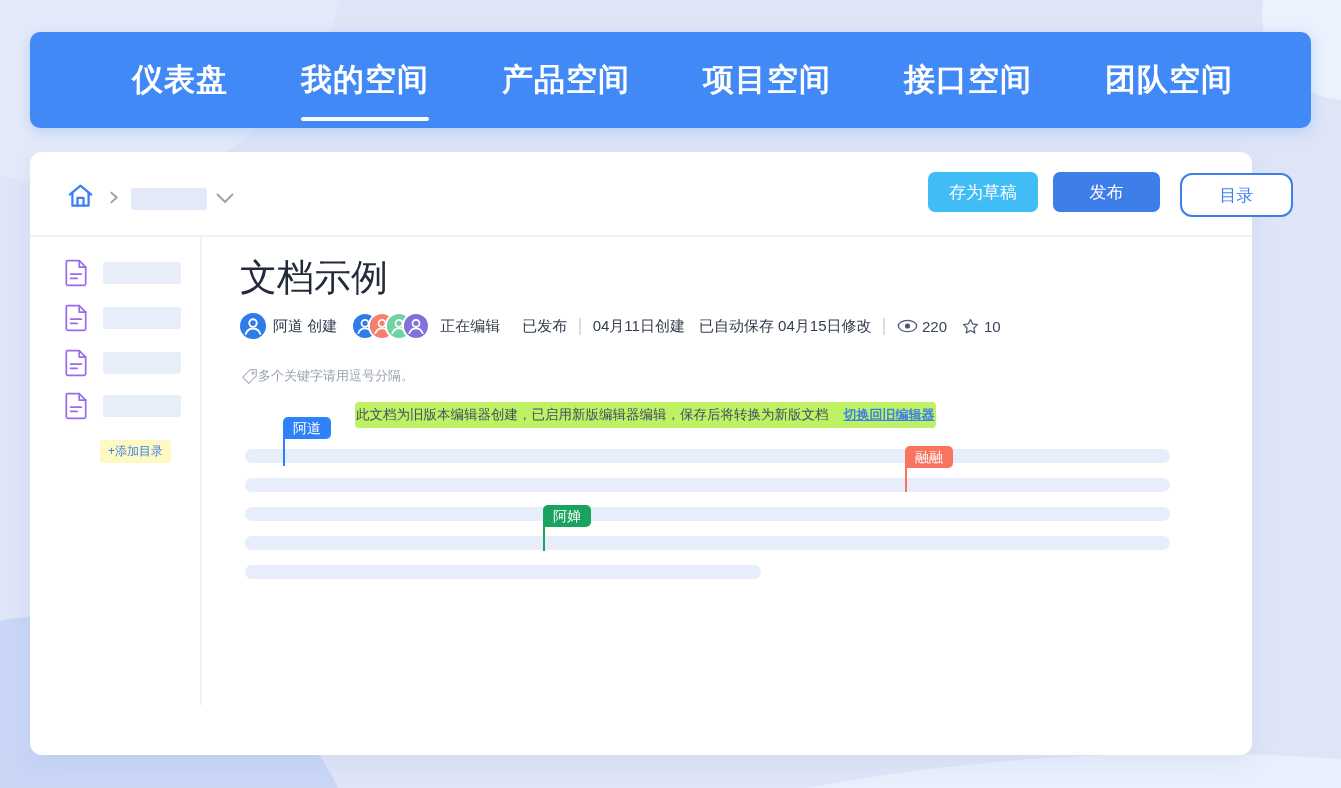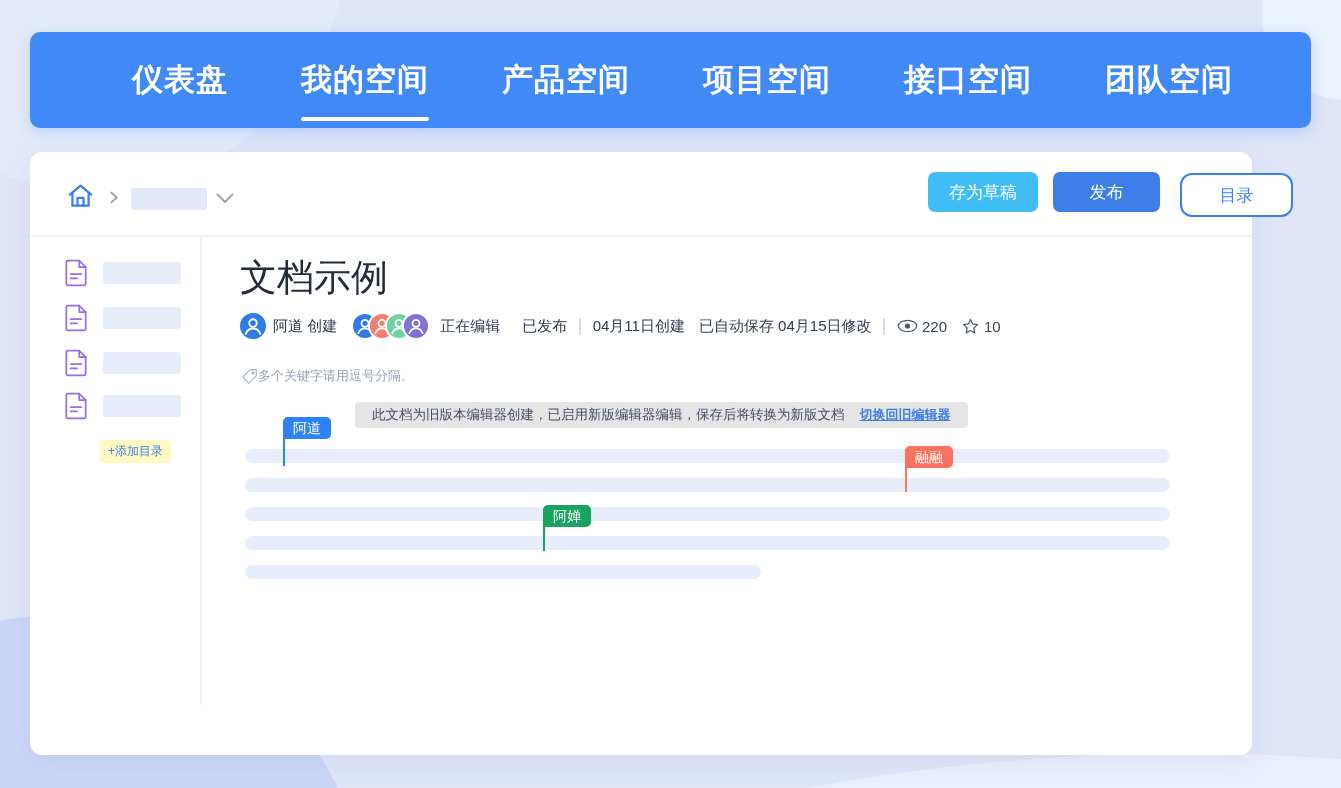--- a/index.html
+++ b/index.html
@@ -84,22 +84,22 @@
   .stat { display:flex; align-items:center; gap:4px; color:#39425A; }
 
   
   .tag-row {
     position:absolute; left:211px; top:215px; display:flex; align-items:center; 
     font-size:13px; color:#99A2B3; cursor:text;
   }
 
   
   .notice {
-    position:absolute; left:325px; top:250px; height:26px; padding:0 17px;
-    background:#e5e5e5; border-radius:4px;
+    position:absolute; left:325px; top:250px; height:26px; padding:0 1px;
+    background:#bef264; border-radius:4px;
     display:flex; align-items:center; gap:15px; font-size:13.5px; color:#454E63;
   }
   .notice a { color:#3D7EE8; font-size:13px; font-weight:600; text-decoration:underline; cursor:pointer; }
 
   
   .line { position:absolute; left:215px; width:925px; height:14px; background:#E7EDFA; border-radius:7px; }
   .line-1 { top:297px; } .line-2 { top:326px; } .line-3 { top:355px; } .line-4 { top:384px; }
   .line-5 { top:413px; width:516px; }
 
   

